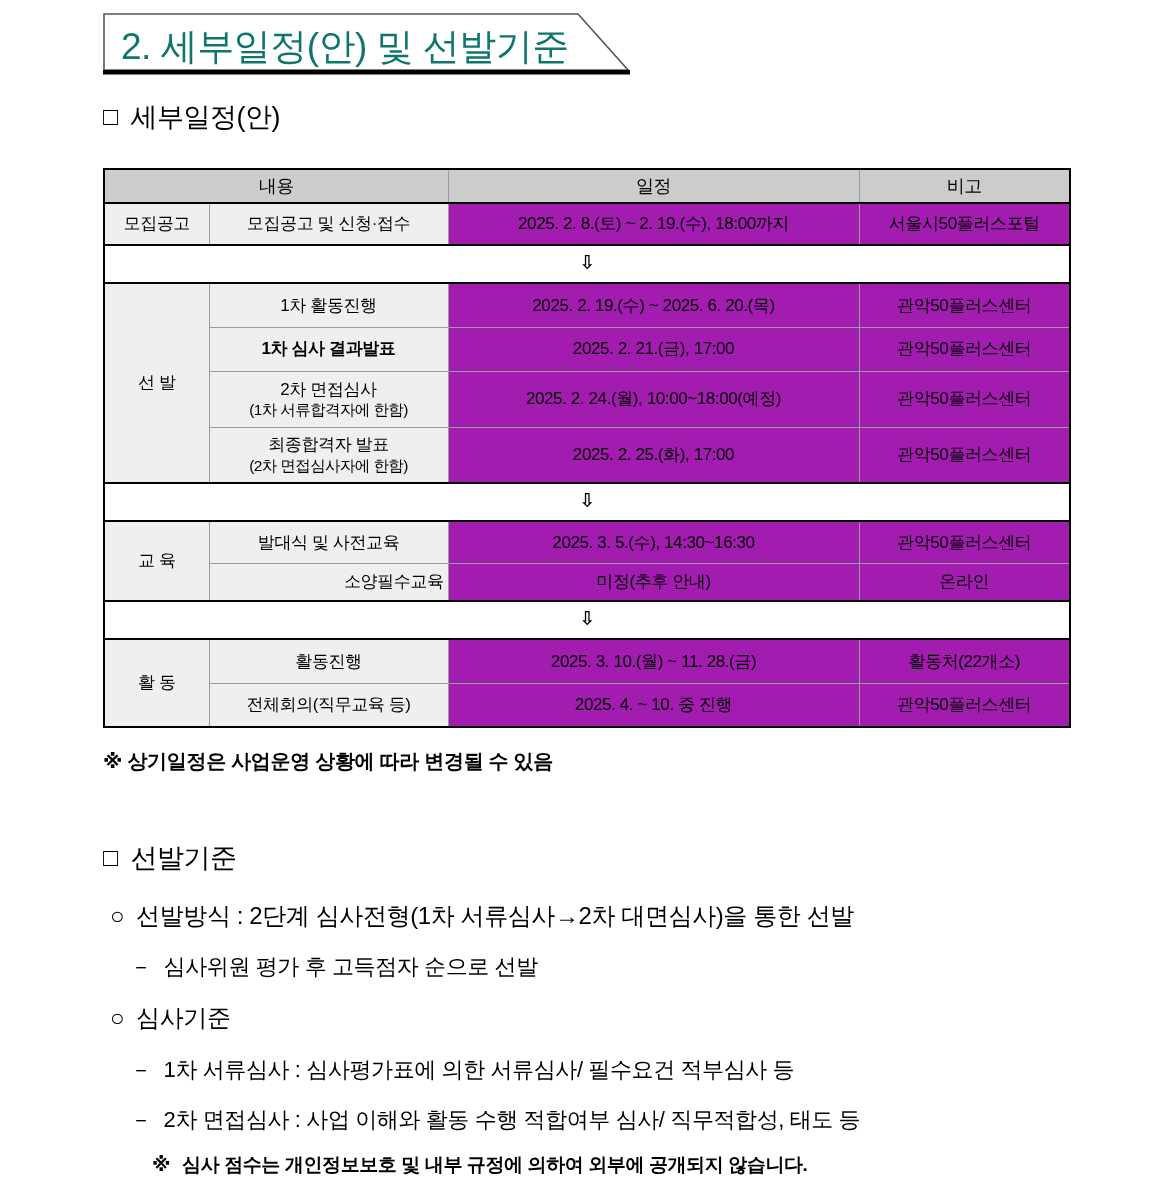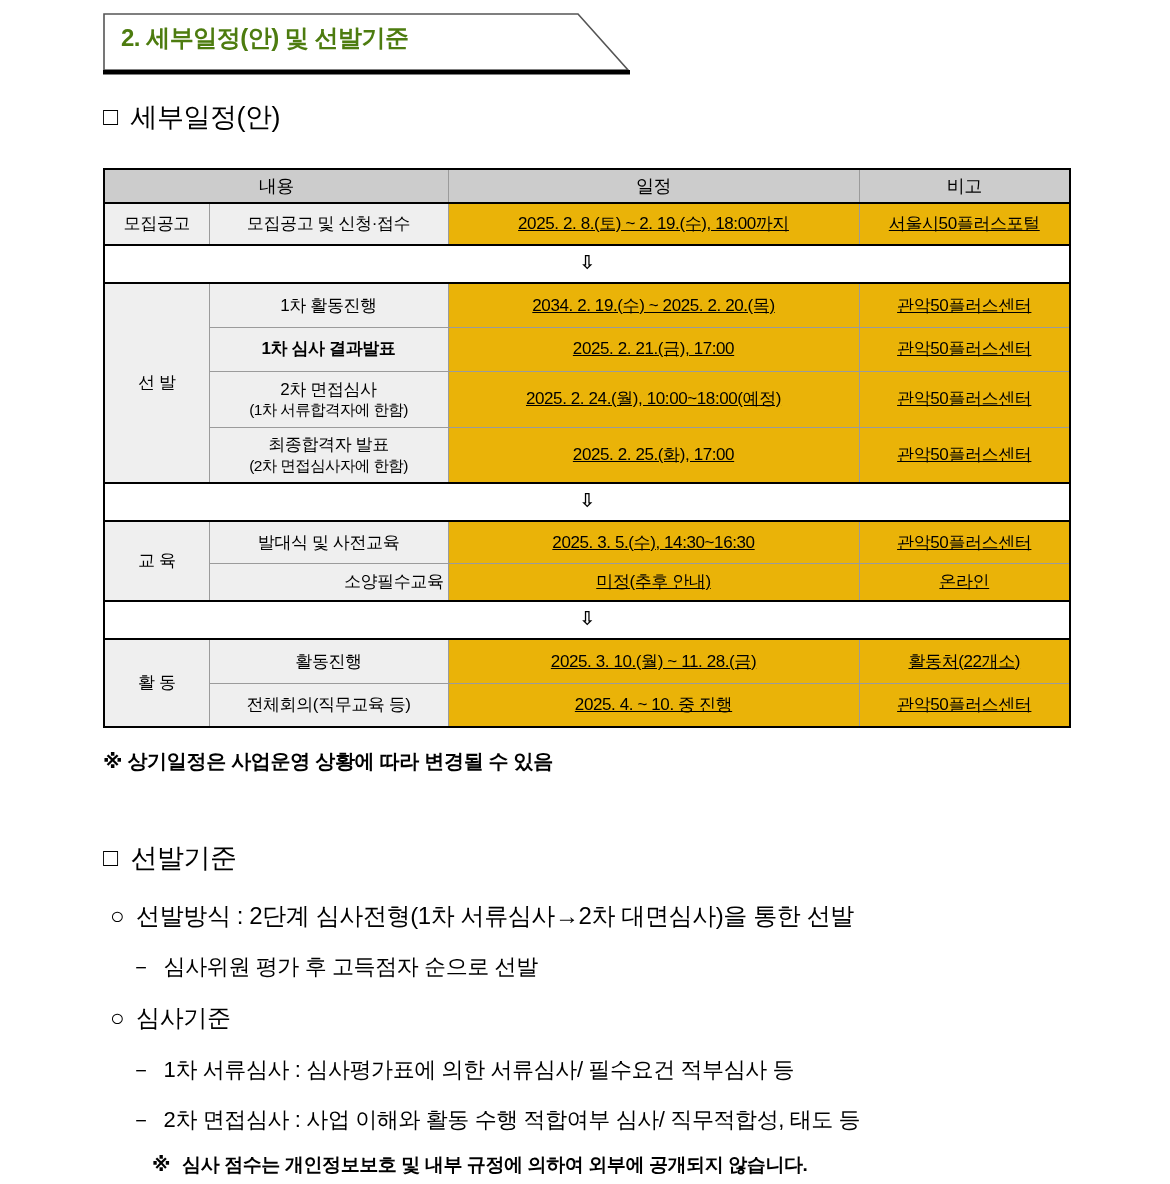--- a/index.html
+++ b/index.html
@@ -16,25 +16,25 @@
   
   .title-banner {
     position: absolute;
     left: 103px; top: 13px;
     width: 527px; height: 62px;
   }
   .title-banner svg { position: absolute; left: 0; top: 0; }
   .title-text {
     position: absolute;
     left: 18px; top: 9px;
-    font-size: 24px;
-    font-weight: bold;
+    font-size: 37px;
+    font-weight: normal;
     letter-spacing: -0.5px;
     white-space: nowrap;
-    color: #4d7c0f;
+    color: #0f766e;
   }
 
   
   .sub-heading {
     position: absolute;
     font-size: 27px;
     letter-spacing: -0.5px;
     white-space: nowrap;
   }
   .sq { font-size: 25px; margin-right: 13px; vertical-align: 1px; }
@@ -72,21 +72,21 @@
   .itm { background: #efefef; }
   .sep td {
     height: 38px;
     background: #ffffff;
     border-left: none;
     border-right: none;
   }
   .sep-top { border-top: 2.5px solid #000 !important; }
   .sep-bot { border-bottom: 2.5px solid #000 !important; }
   .arrow { font-size: 19px; font-weight: bold; line-height: 1; }
-  .val, .note { background: #eab308; text-decoration: underline; }
+  .val, .note { background: #a21caf; }
   .sub2 { font-size: 15.5px; display: block; letter-spacing: -0.6px; }
 
   
   .note-line {
     position: absolute;
     font-size: 20px;
     font-weight: bold;
     letter-spacing: -0.3px;
     white-space: nowrap;
   }
@@ -151,21 +151,21 @@
 
       <tr class="sep">
         <td colspan="4" class="sep-top sep-bot">
           <span class="arrow">⇩</span>
         </td>
       </tr>
 
       <tr>
         <td class="grp" rowspan="4">선    발</td>
         <td class="itm" style="height:44px;">1차 활동진행</td>
-        <td class="val">2034. 2. 19.(수) ~ 2025. 2. 20.(목)</td>
+        <td class="val">2025. 2. 19.(수) ~ 2025. 6. 20.(목)</td>
         <td class="note">관악50플러스센터</td>
       </tr>
       <tr>
         <td class="itm" style="height:44px;font-weight:bold;">1차 심사 결과발표</td>
         <td class="val">2025. 2. 21.(금), 17:00</td>
         <td class="note">관악50플러스센터</td>
       </tr>
       <tr>
         <td class="itm" style="height:56px;">
           <span>2차 면접심사</span>

